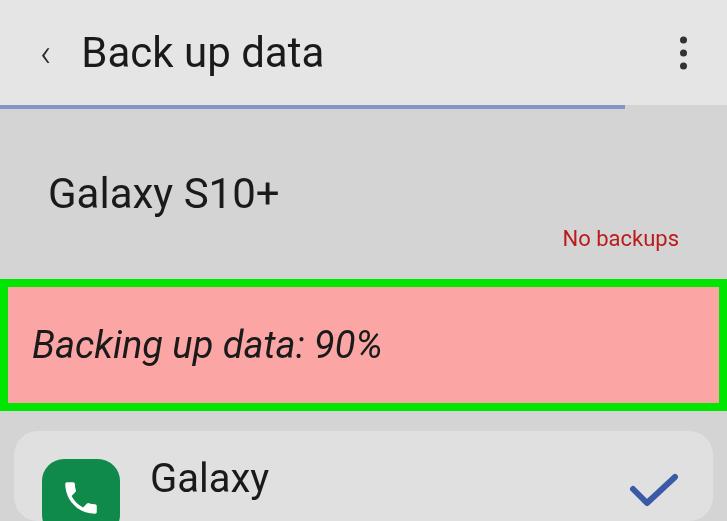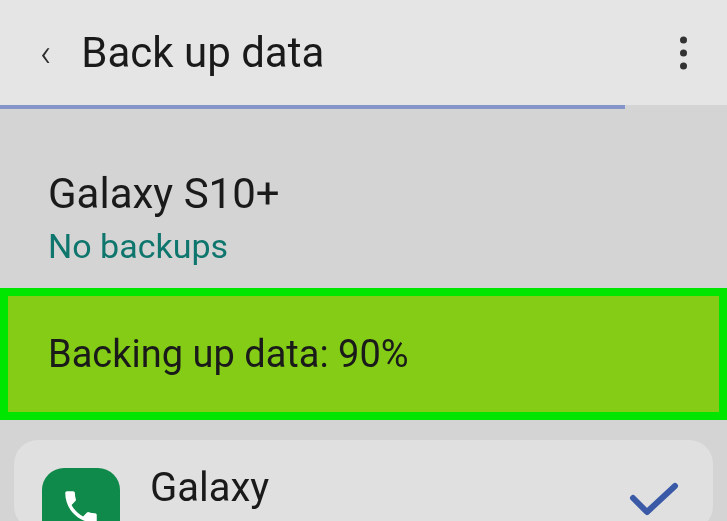--- a/index.html
+++ b/index.html
@@ -51,37 +51,39 @@
     }
     .progress-line {
       height: 4px;
       width: 86%;
       background: #8595c9;
     }
     .content {
       padding-top: 60px;
     }
     .device-section {
-      padding: 0 48px 22px 48px;
+      padding: 0 48px 28px 48px;
     }
     .device-name {
       font-size: 42px;
       color: #1a1a1a;
       font-weight: 400;
       margin-bottom: 8px;
     }
     .backup-status {
-      font-size: 34px;
-      color: #0f766e;
+      font-size: 22px;
+      color: #b91c1c;
+      text-align: right;
     }
     .highlighted-row {
       border: 8px solid #00e600;
-      background: #84cc16;
-      padding: 36px 40px;
+      background: #fca5a5;
+      padding: 36px 24px;
       margin: 0;
+      font-style: italic;
     }
     .backing-up-text {
       font-size: 38px;
       color: #1a1a1a;
       font-weight: 400;
     }
     .item-card {
       margin: 20px 14px 0 14px;
       background: #e0e0e0;
       border-radius: 24px;

